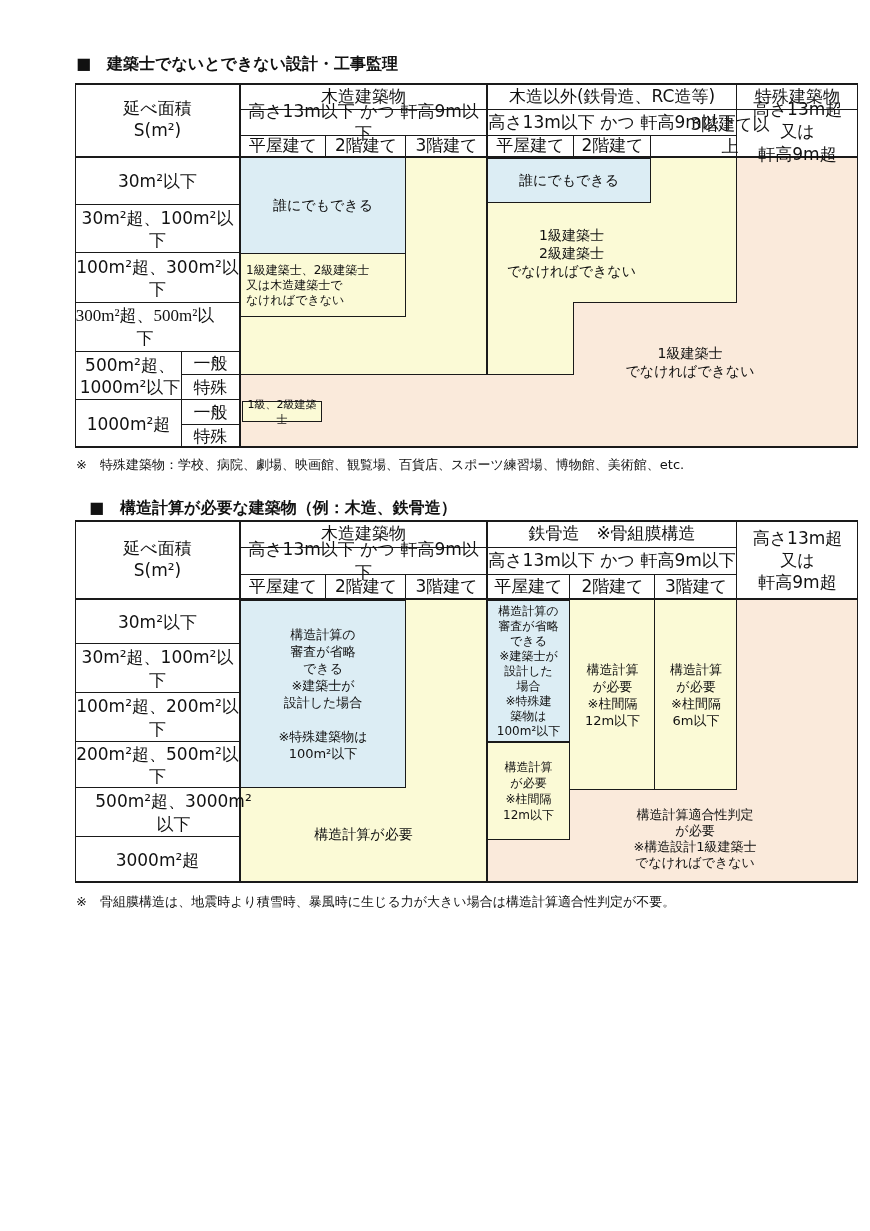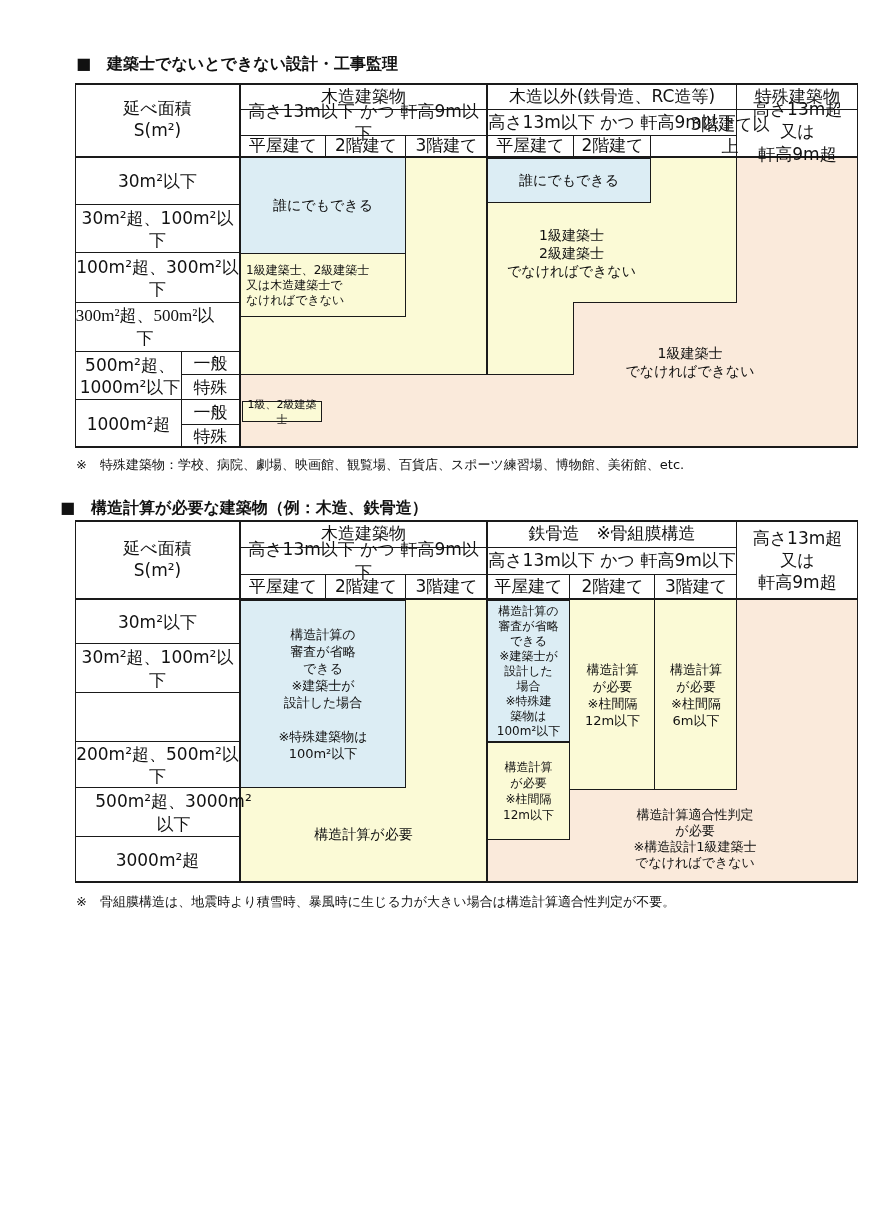--- a/index.html
+++ b/index.html
@@ -95,21 +95,21 @@
   </div>
   <div class="a ctr f14" style="left:406px;top:203px;width:331px;height:100px;">1級建築士
 2級建築士
 でなければできない</div>
   <div class="a ctr f14" style="left:560px;top:338px;width:260px;height:48px;">1級建築士
 でなければできない</div>
   <div class="bx yel ctr" style="left:242px;top:401px;width:80px;height:21px;font-size:11px;">1級、2級建築士</div>
 
   <div class="a note" style="left:76px;top:456px;">※　特殊建築物：学校、病院、劇場、映画館、観覧場、百貨店、スポーツ練習場、博物館、美術館、etc.</div>
 
-  <div class="a ttl" style="left:60px;top:498px;">■　構造計算が必要な建築物（例：木造、鉄骨造）</div>
+  <div class="a ttl" style="left:89px;top:498px;">■　構造計算が必要な建築物（例：木造、鉄骨造）</div>
 
   <div class="a pch" style="left:240px;top:600px;width:618px;height:283px;"></div>
   <div class="a yel" style="left:240px;top:600px;width:247px;height:283px;"></div>
   <div class="a yel" style="left:487px;top:600px;width:250px;height:190px;"></div>
 
   <div class="ln" style="left:75px;top:520px;width:783px;height:2px;"></div>
   <div class="ln" style="left:75px;top:598px;width:783px;height:2px;"></div>
   <div class="ln" style="left:75px;top:881px;width:783px;height:2px;"></div>
   <div class="ln" style="left:75px;top:520px;width:1px;height:363px;"></div>
   <div class="ln" style="left:857px;top:520px;width:1px;height:363px;"></div>
@@ -141,20 +141,21 @@
 軒高9m超</div>
   <div class="a ctr f13" style="left:240px;top:573px;width:86px;height:26px;">平屋建て</div>
   <div class="a ctr f13" style="left:326px;top:573px;width:80px;height:26px;">2階建て</div>
   <div class="a ctr f13" style="left:406px;top:573px;width:81px;height:26px;">3階建て</div>
   <div class="a ctr f13" style="left:487px;top:573px;width:83px;height:26px;">平屋建て</div>
   <div class="a ctr f13" style="left:570px;top:573px;width:85px;height:26px;">2階建て</div>
   <div class="a ctr f13" style="left:655px;top:573px;width:82px;height:26px;">3階建て</div>
 
   <div class="a ctr f13" style="left:75px;top:600px;width:165px;height:44px;">30m²以下</div>
   <div class="a ctr f13" style="left:75px;top:644px;width:165px;height:49px;">30m²超、100m²以下</div>
+  <div class="a ctr f13" style="left:75px;top:693px;width:165px;height:49px;">100m²超、200m²以下</div>
   <div class="a ctr f13" style="left:75px;top:742px;width:165px;height:46px;">200m²超、500m²以下</div>
   <div class="a ctr f13" style="left:75px;top:788px;width:165px;height:49px;margin-left:16px;">500m²超、3000m²以下</div>
   <div class="a ctr f13" style="left:75px;top:837px;width:165px;height:46px;">3000m²超</div>
 
   <div class="bx blue ctr" style="left:240px;top:600px;width:166px;height:188px;font-size:13px;line-height:17px;">構造計算の
 審査が省略
 できる
 ※建築士が
 設計した場合
 

